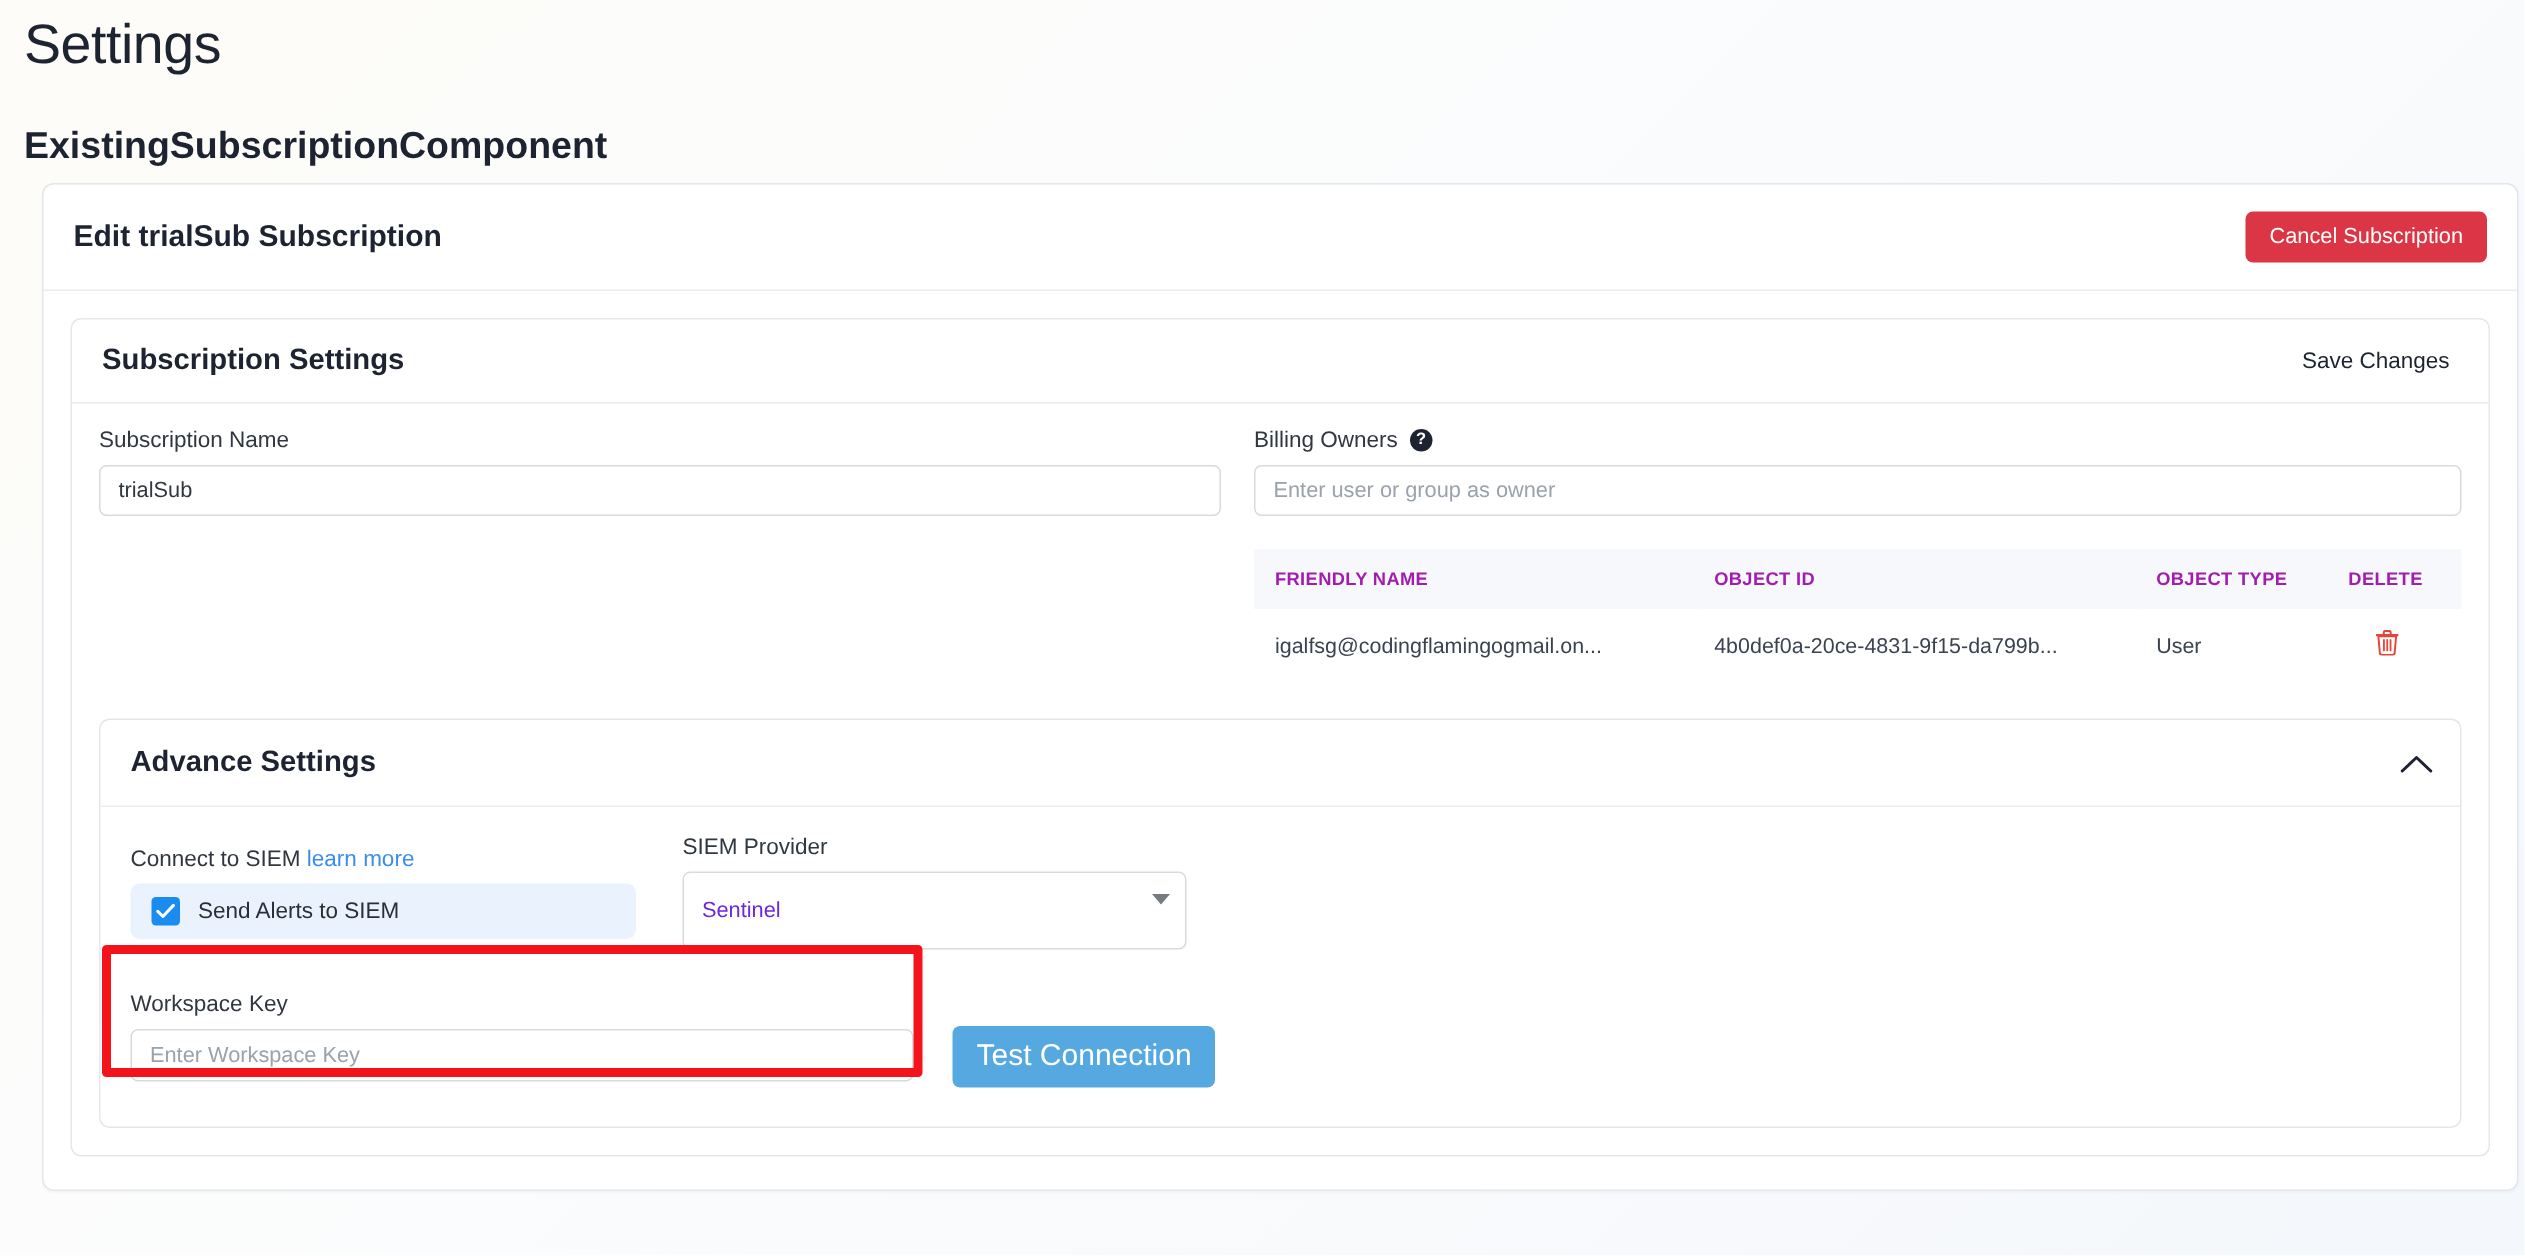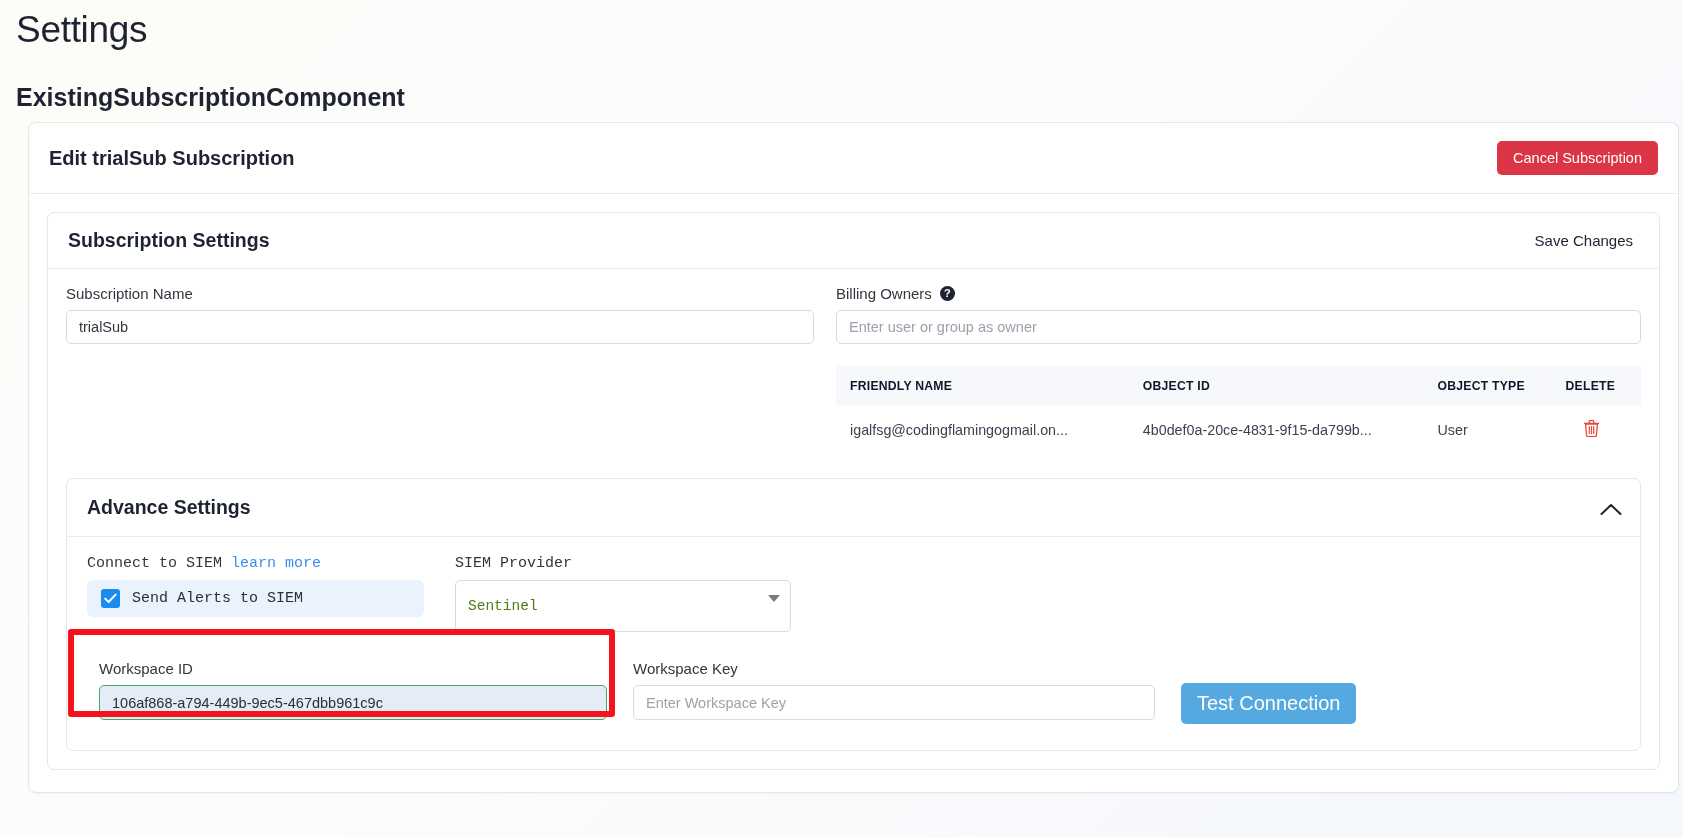--- a/index.html
+++ b/index.html
@@ -153,21 +153,21 @@
   .owners-table {
     width: 100%;
     border-collapse: collapse;
     margin-top: 22px;
   }
   .owners-table thead tr { background: #f6f8fb; }
   .owners-table th {
     font-size: 12.2px;
     font-weight: bold;
     letter-spacing: 0.25px;
-    color: #0f172a;
+    color: #a21caf;
     text-align: left;
     padding: 13px 10px;
   }
   .owners-table td {
     font-size: 14.3px;
     color: #3a4350;
     padding: 14px 10px;
     vertical-align: middle;
   }
   .th-friendly { width: 278px; padding-left: 14px !important; }
@@ -202,23 +202,22 @@
     color: #1d2330;
     text-align: right;
   }
   .chevron-up {
     width: 20px; height: 12px;
   }
   .advance-body { padding: 18px 20px 26px 20px; position: relative; }
 
   .siem-row {
     display: flex;
-    align-items: flex-start;
+    align-items: center;
     gap: 28px;
-    font-family: Liberation Mono, monospace;
   }
   .siem-left { width: 340px; flex: 0 0 340px; }
   .siem-right { width: 336px; flex: 0 0 336px; }
 
   .connect-label {
     font-size: 15px;
     color: #31373f;
     margin-bottom: 8px;
   }
   .learn-more {
@@ -250,21 +249,21 @@
 
   .select-wrap { position: relative; width: 336px; }
   .select-box {
     width: 100%;
     height: 52px;
     border: 1px solid #d7dbe0;
     border-radius: 5px;
     background: #ffffff;
     padding: 4px 20px 4px 12px;
     font-size: 14.5px;
-    color: #4d7c0f;
+    color: #6d28d9;
     display: flex;
     align-items: center;
     cursor: pointer;
   }
   .select-caret {
     position: absolute;
     right: 11px; top: 15px;
     width: 0; height: 0;
     border-left: 6px solid transparent;
     border-right: 6px solid transparent;
@@ -444,24 +443,20 @@
                     <span>Sentinel</span>
                   </div>
                   <span class="select-caret"></span>
                 </div>
               </div>
             </div>
 
             <div class="highlight-box"></div>
 
             <div class="ws-row">
-              <div class="ws-id-col">
-                <div class="ws-label">Workspace ID</div>
-                <input class="ws-id-input" type="text" value="106af868-a794-449b-9ec5-467dbb961c9c" style="">
-              </div>
               <div class="ws-key-col">
                 <div class="ws-label">Workspace Key</div>
                 <input class="ws-key-input" type="text" placeholder="Enter Workspace Key" style="">
               </div>
               <div class="ws-btn-col">
                 <button class="btn-test">Test Connection</button>
               </div>
             </div>
 
           </div>

